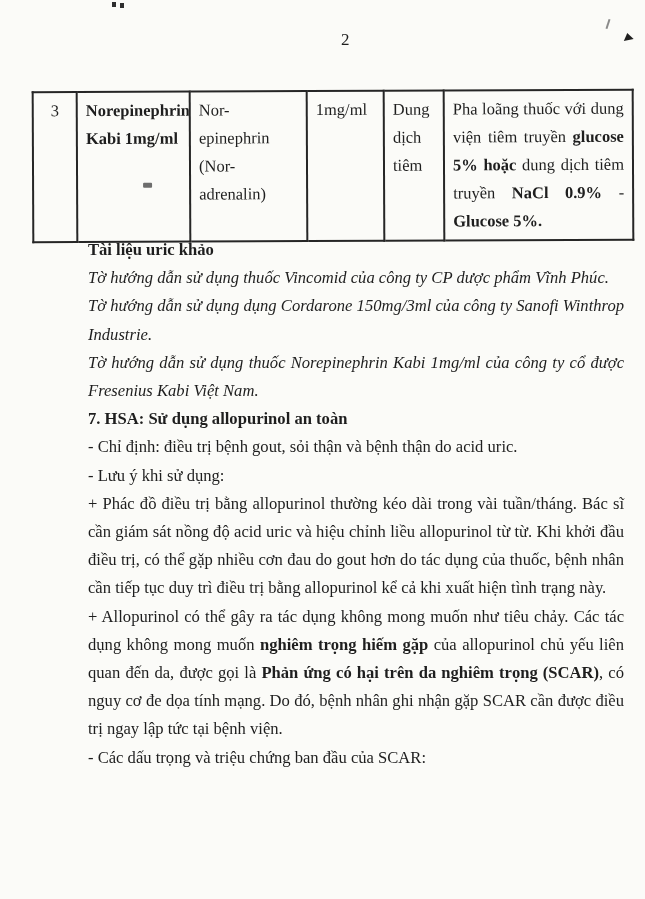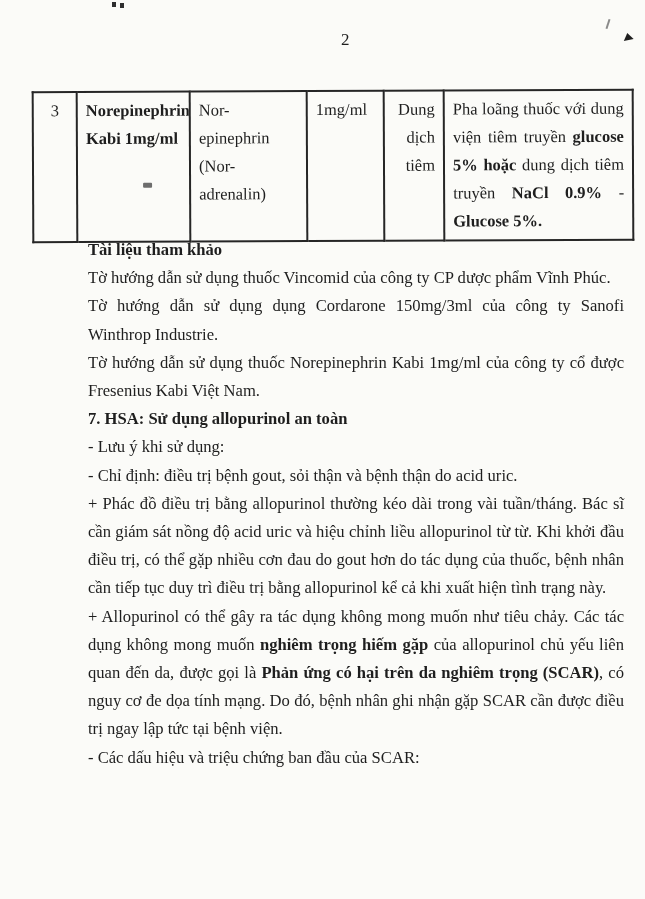--- a/index.html
+++ b/index.html
@@ -26,31 +26,31 @@
   }
   table.drug td {
     border: 2px solid #262626; vertical-align: top;
     font-size: 16.5px; line-height: 28px;
     padding: 4px 8px; height: 134px;
     overflow: hidden;
   }
   td.c1 { text-align: center; }
   td.c2 { padding-left: 12px; white-space: pre-line; position: relative; font-weight: bold; }
   td.c3 { padding-left: 10px; white-space: pre-line; margin-top: 6px; }
-  td.c5 { text-align: right; white-space: pre-line; margin-left: 6px; }
+  td.c5 { text-align: left; white-space: pre-line; margin-left: 6px; }
   td.c6 { text-align: justify; font-size: 16px; line-height: 26.5px; padding: 5px 9px; }
 
   
   .body-text {
     position: absolute; top: 236px; left: 88px; width: 536px;
     font-size: 16.6px; line-height: 28.2px;
   }
   .body-text p { margin: 0; padding: 0; }
   .b { font-weight: bold; }
-  .i { }
+  .i { font-style: italic; }
   .u { text-underline-offset: 3px; text-decoration-thickness: 1.5px; }
   .just { text-align: justify; }
 
   
   .artifact { position: absolute; }
   .a-top { left: 112px; top: 2px; width: 4px; height: 5px; background: #2e2e2e; box-shadow: 8px 1px 0 #2e2e2e; }
   .a-slash { left: 607px; top: 19px; width: 2px; height: 10px; background: #8a8a8a; transform: rotate(18deg); }
   .a-tri { left: 623px; top: 33px; width: 0; height: 0;
            border-left: 5px solid transparent; border-right: 5px solid transparent;
            border-bottom: 7px solid #1f1f1f; transform: rotate(-12deg); }
@@ -87,25 +87,25 @@
       <td class="c4">1mg/ml</td>
       <td class="c5">Dung
 dịch
 tiêm</td>
       <td class="c6"><span class="">Pha loãng thuốc với dung viện tiêm truyền </span><span class="b">glucose 5% hoặc</span><span class=""> dung dịch tiêm truyền </span><span class="b">NaCl 0.9% - Glucose 5%.</span></td>
     </tr>
   </tbody>
     </table>
 
   <div class="body-text">
-      <p class="b">Tài liệu tham khảo</p>
+      <p class="b">Tài liệu uric khảo</p>
       <p class="i just">Tờ hướng dẫn sử dụng thuốc Vincomid của công ty CP dược phẩm Vĩnh Phúc.</p>
       <p class="i just">Tờ hướng dẫn sử dụng dụng Cordarone 150mg/3ml của công ty Sanofi Winthrop Industrie.</p>
       <p class="i just">Tờ hướng dẫn sử dụng thuốc Norepinephrin Kabi 1mg/ml của công ty cổ được Fresenius Kabi Việt Nam.</p>
       <p class="b">7. HSA: Sử dụng allopurinol an toàn</p>
+      <p class="">- Chỉ định: điều trị bệnh gout, sỏi thận và bệnh thận do acid uric.</p>
       <p class="">- Lưu ý khi sử dụng:</p>
-      <p class="">- Chỉ định: điều trị bệnh gout, sỏi thận và bệnh thận do acid uric.</p>
       <p class="just">+ Phác đồ điều trị bằng allopurinol thường kéo dài trong vài tuần/tháng. Bác sĩ cần giám sát nồng độ acid uric và hiệu chỉnh liều allopurinol từ từ. Khi khởi đầu điều trị, có thể gặp nhiều cơn đau do gout hơn do tác dụng của thuốc, bệnh nhân cần tiếp tục duy trì điều trị bằng allopurinol kể cả khi xuất hiện tình trạng này.</p>
       <p class="just"><span class="">+ Allopurinol có thể gây ra tác dụng không mong muốn như tiêu chảy. Các tác dụng không mong muốn </span><span class="b u">nghiêm trọng hiếm gặp</span><span class=""> của allopurinol chủ yếu liên quan đến da, được gọi là </span><span class="b">Phản ứng có hại trên da nghiêm trọng (SCAR)</span><span class="">, có nguy cơ đe dọa tính mạng. Do đó, bệnh nhân ghi nhận gặp SCAR cần được điều trị ngay lập tức tại bệnh viện.</span></p>
-      <p class="">- Các dấu hiệu và triệu chứng ban đầu của SCAR:</p>
+      <p class="">- Các dấu trọng và triệu chứng ban đầu của SCAR:</p>
     </div>
 
 </div>
 
 </body></html>

